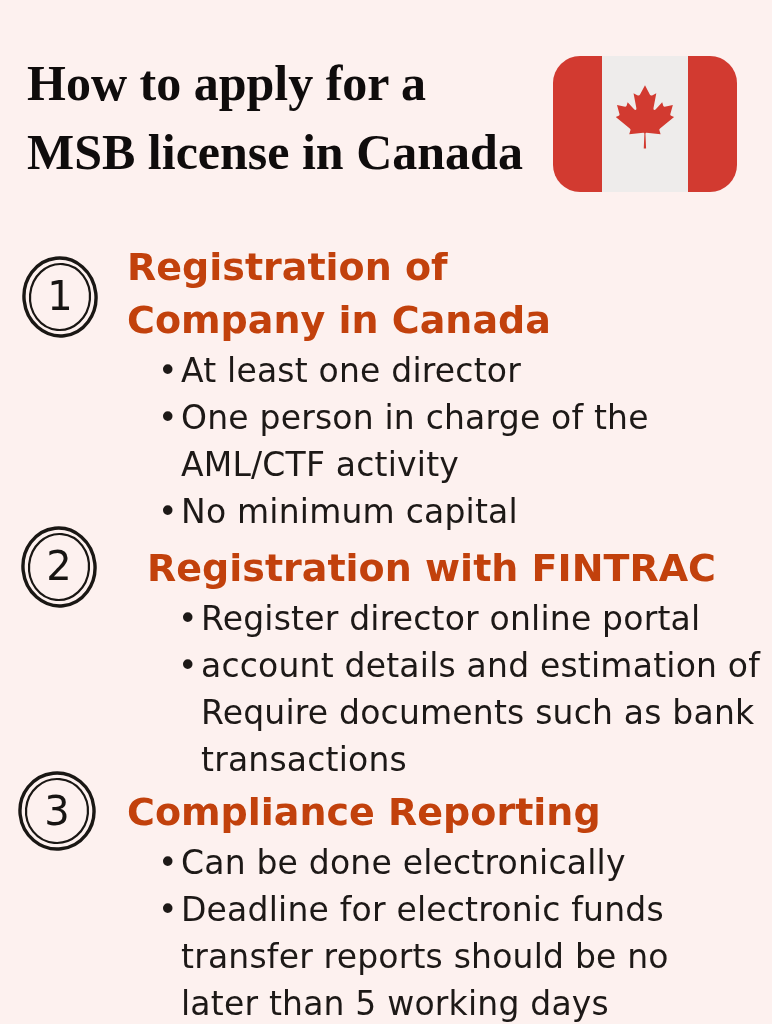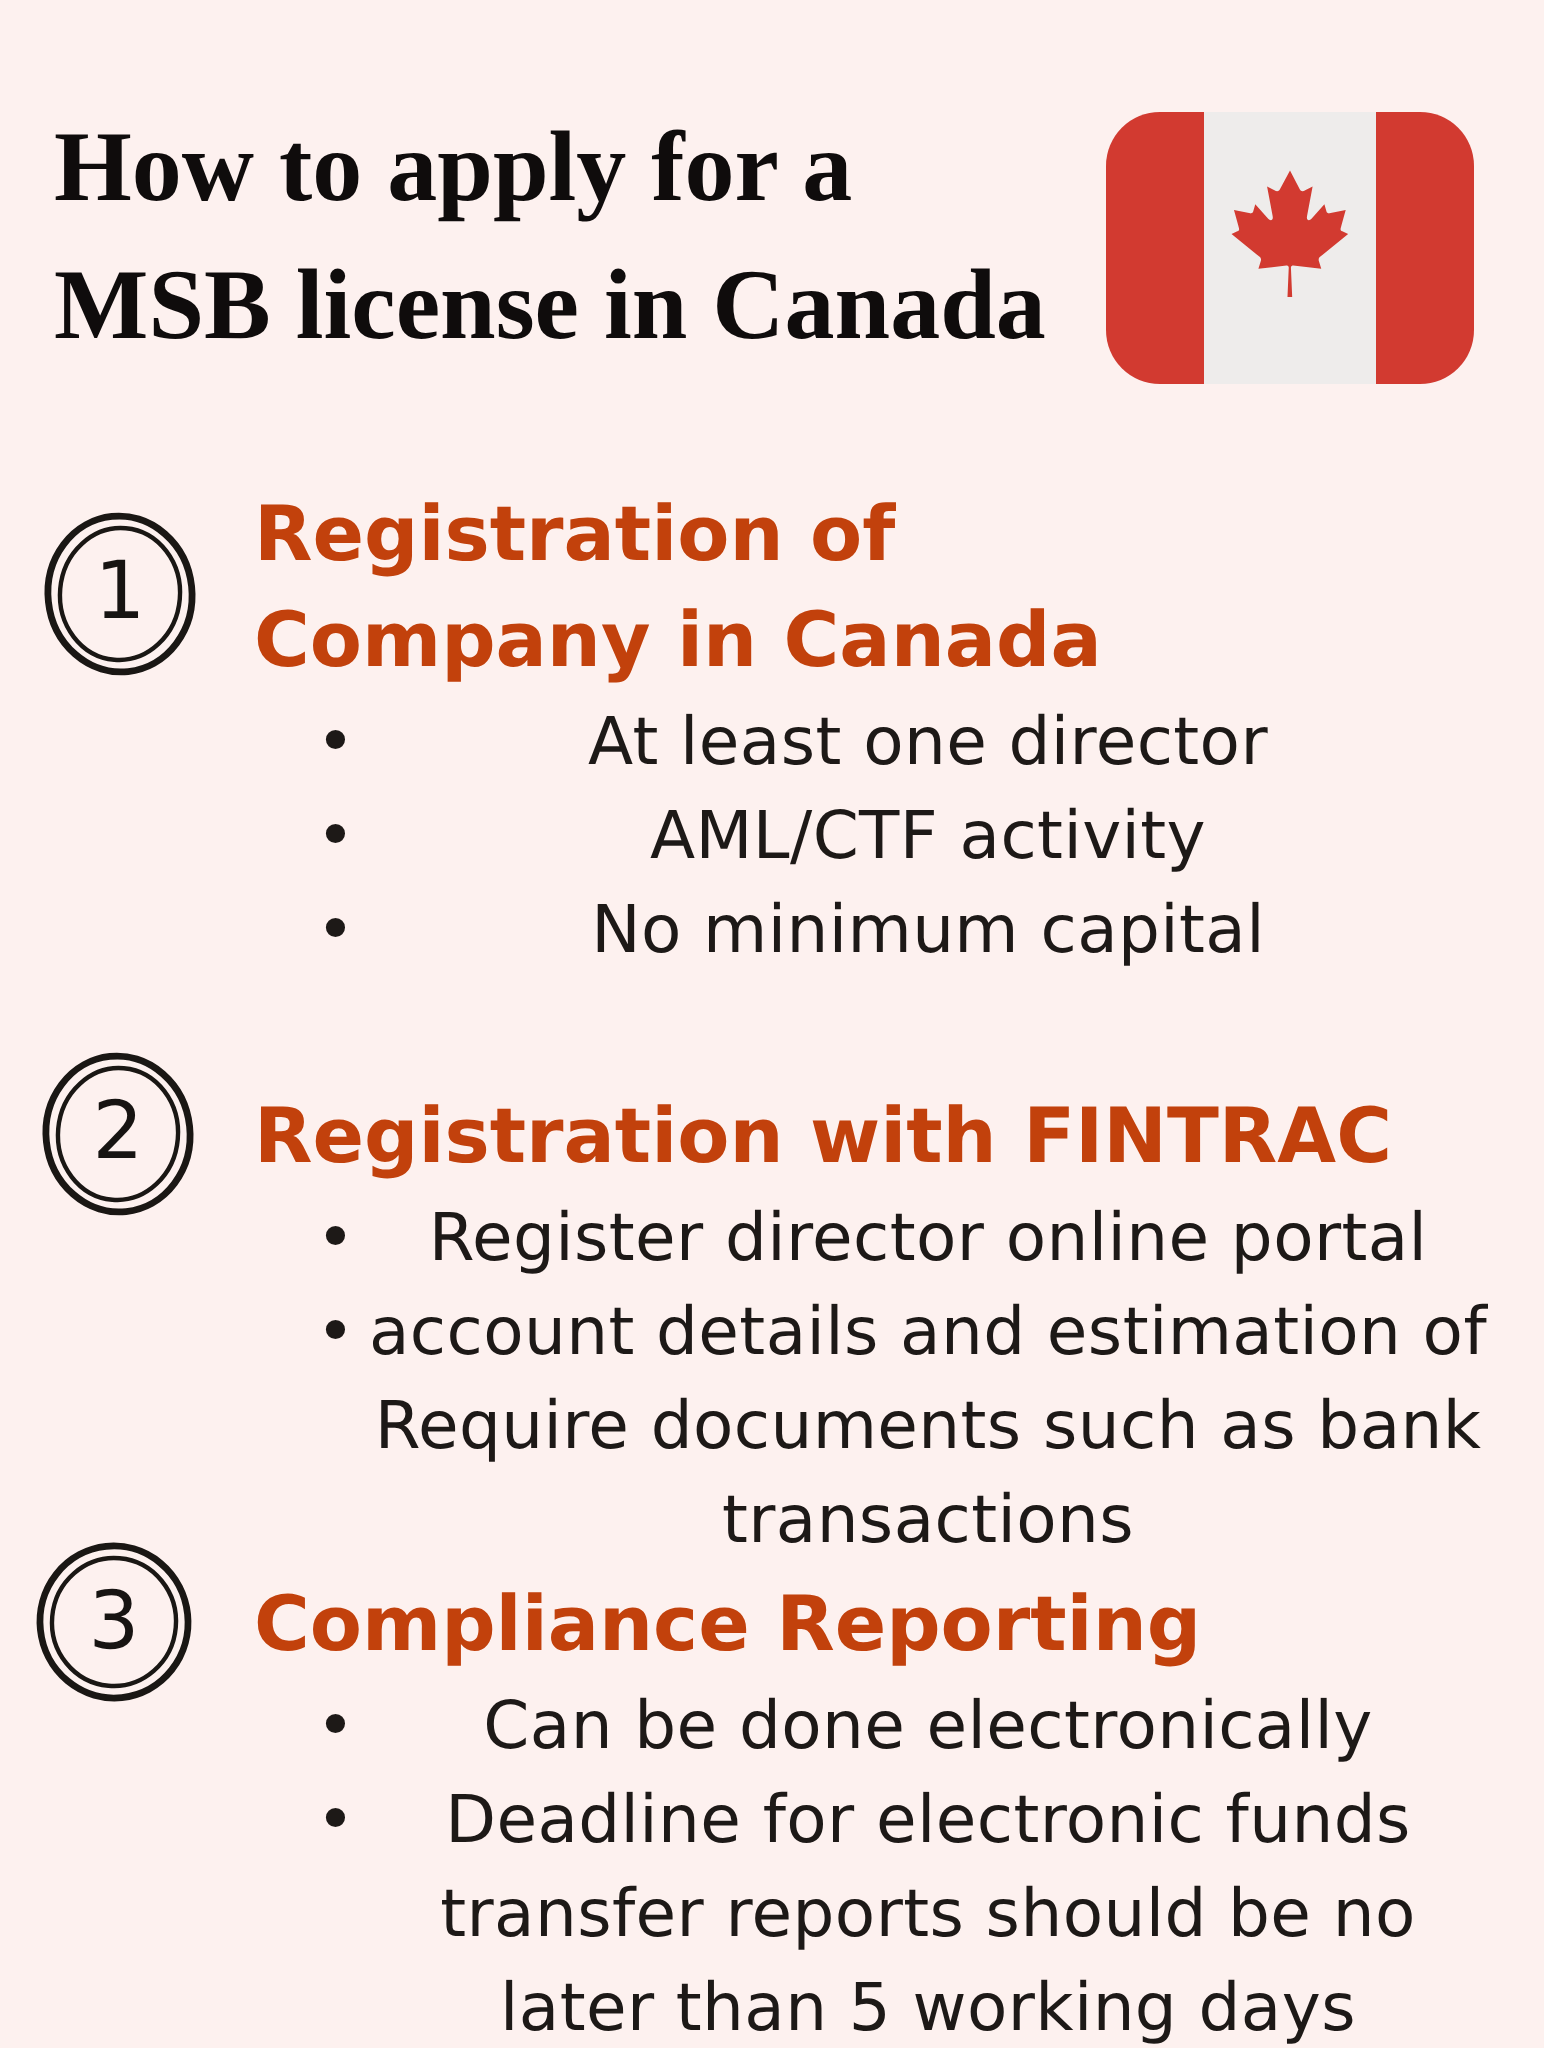--- a/index.html
+++ b/index.html
@@ -76,21 +76,21 @@
   .c1 { left: 20px; top: 255px; }
   .c2 { left: 19px; top: 525px; }
   .c3 { left: 17px; top: 770px; }
   
   .section {
     position: absolute;
     left: 127px;
     width: 620px;
   }
   .s1 { top: 241px; }
-  .s2 { top: 542px; }
+  .s2 { top: 542px; margin-left: 20px; }
   .s3 { top: 786px; }
   .heading-line {
     font-weight: 700;
     font-size: 38px;
     line-height: 53px;
     color: #c2410c;
     letter-spacing: 0px;
     white-space: nowrap;
   }
   .bullets {
@@ -110,21 +110,20 @@
   }
   .bullet .lines {
     flex: 1 1 auto;
   }
   .bullet-line {
     font-size: 33px;
     line-height: 47px;
     letter-spacing: 0.2px;
     color: #1d1917;
     white-space: nowrap;
-    text-align: center;
   }
 </style>
 </head>
 <body>
 
 <div class="canvas">
 
   <div class="title">
     <div>How to apply for a</div>
     <div>MSB license in Canada</div>
@@ -168,20 +167,21 @@
     <div class="bullets">
       <div class="bullet">
         <span class="dot">•</span>
         <div class="lines">
           <div class="bullet-line">At least one director</div>
         </div>
       </div>
       <div class="bullet">
         <span class="dot">•</span>
         <div class="lines">
+          <div class="bullet-line">One person in charge of the</div>
           <div class="bullet-line">AML/CTF activity</div>
         </div>
       </div>
       <div class="bullet">
         <span class="dot">•</span>
         <div class="lines">
           <div class="bullet-line">No minimum capital</div>
         </div>
       </div>
     </div>

